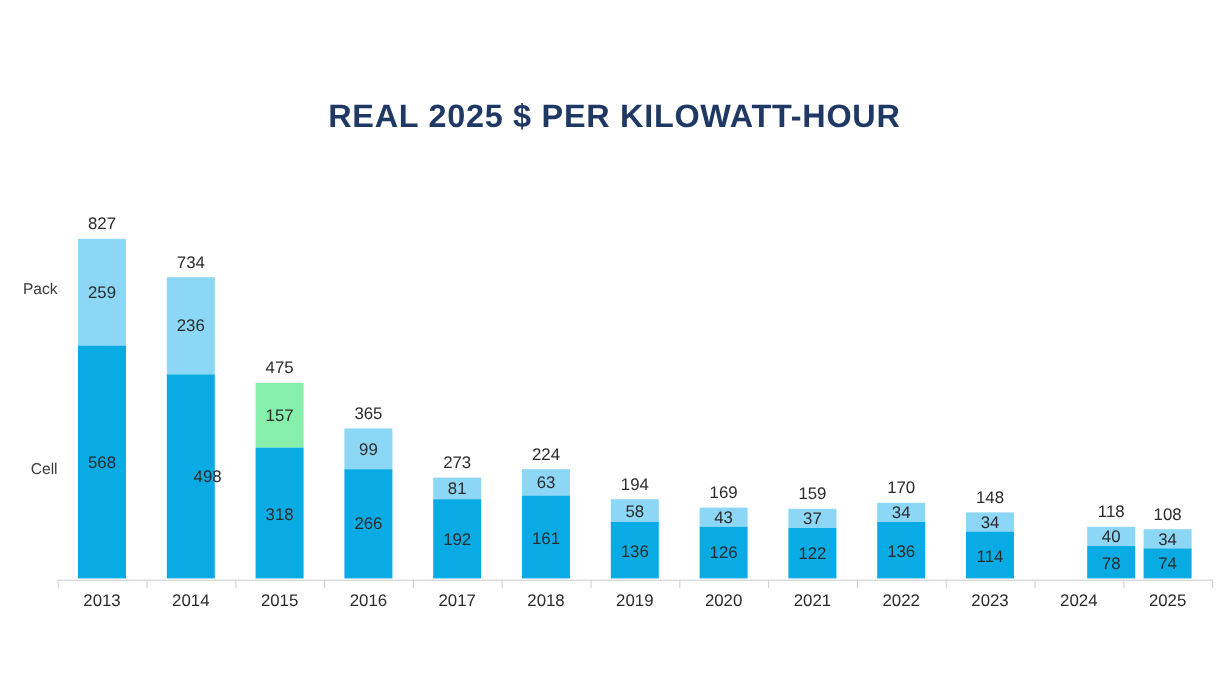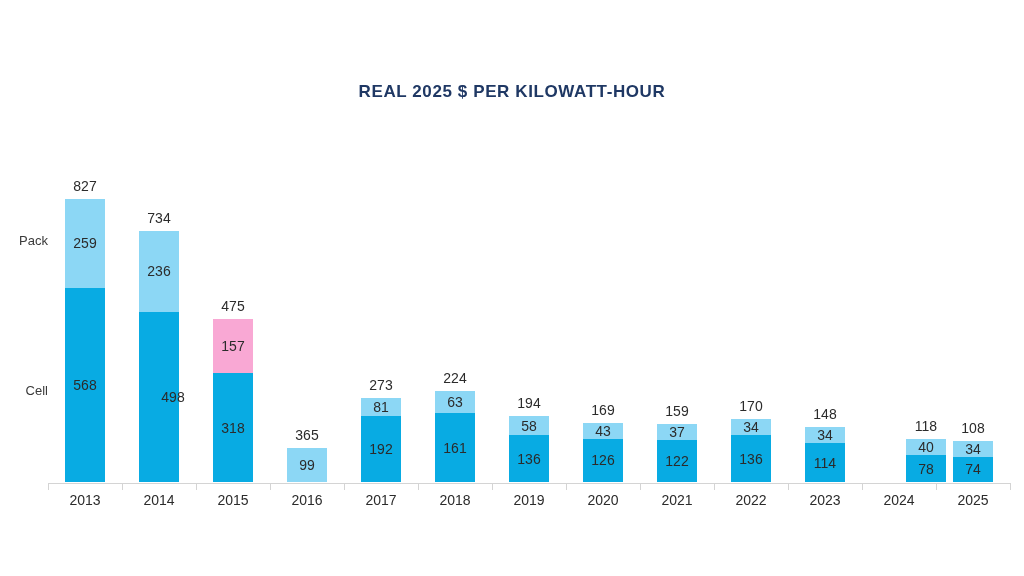--- a/index.html
+++ b/index.html
@@ -20,21 +20,21 @@
     inset: 0;
   }
 
   
   .chart-title {
     position: absolute;
     top: 82px;
     left: 0;
     width: 1024px;
     text-align: center;
-    font-size: 17px;
+    font-size: 27px;
     font-weight: bold;
     letter-spacing: 0.6px;
     color: #1F3864;
     white-space: nowrap;
   }
 
   
   .plot-area {
     position: absolute;
     left: 0;
@@ -141,31 +141,34 @@
           <div class="total-value">734</div>
           <div class="seg seg-pack" style="height: 80.7594px; background: rgb(140, 215, 245);">
             <span class="seg-value">236</span>
           </div>
           <div class="seg seg-cell" style="height: 170.416px; background: rgb(8, 171, 227); padding-left: 28px;">
             <span class="seg-value">498</span>
           </div>
         </div>
         <div class="bar-group" style="left: 213px;">
           <div class="total-value">475</div>
-          <div class="seg seg-pack" style="height: 53.7255px; background: #f9a8d4;">
+          <div class="seg seg-pack" style="height: 53.7255px; background: #86efac;">
             <span class="seg-value">157</span>
           </div>
           <div class="seg seg-cell" style="height: 108.82px; background: rgb(8, 171, 227);">
             <span class="seg-value">318</span>
           </div>
         </div>
         <div class="bar-group" style="left: 287px;">
           <div class="total-value">365</div>
           <div class="seg seg-pack" style="height: 33.8779px; background: rgb(140, 215, 245);">
             <span class="seg-value">99</span>
+          </div>
+          <div class="seg seg-cell" style="height: 91.0254px; background: rgb(8, 171, 227);">
+            <span class="seg-value">266</span>
           </div>
         </div>
         <div class="bar-group" style="left: 361px;">
           <div class="total-value">273</div>
           <div class="seg seg-pack" style="height: 18px; background: rgb(140, 215, 245);">
             <span class="seg-value">81</span>
           </div>
           <div class="seg seg-cell" style="height: 65.7025px; background: rgb(8, 171, 227);">
             <span class="seg-value">192</span>
           </div>

